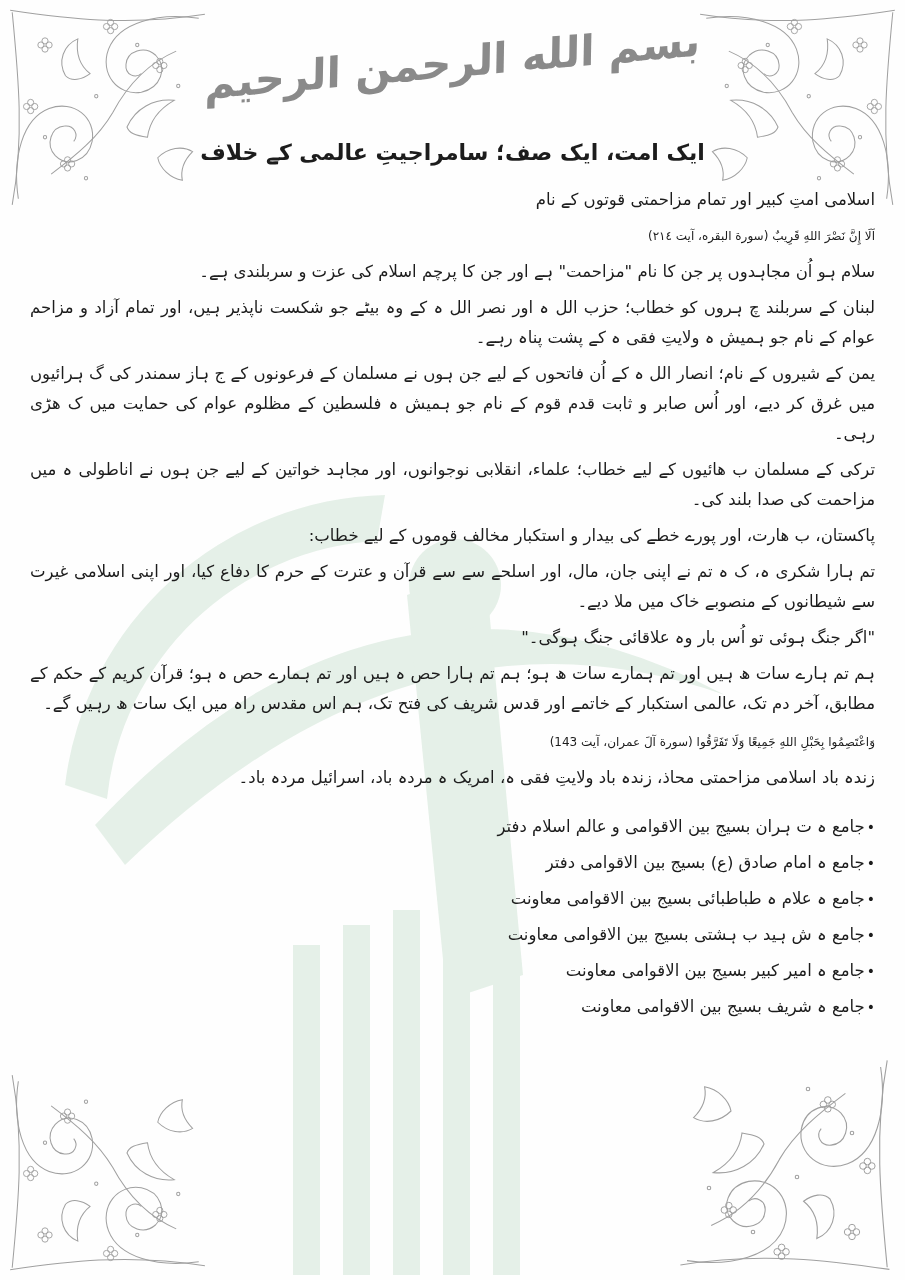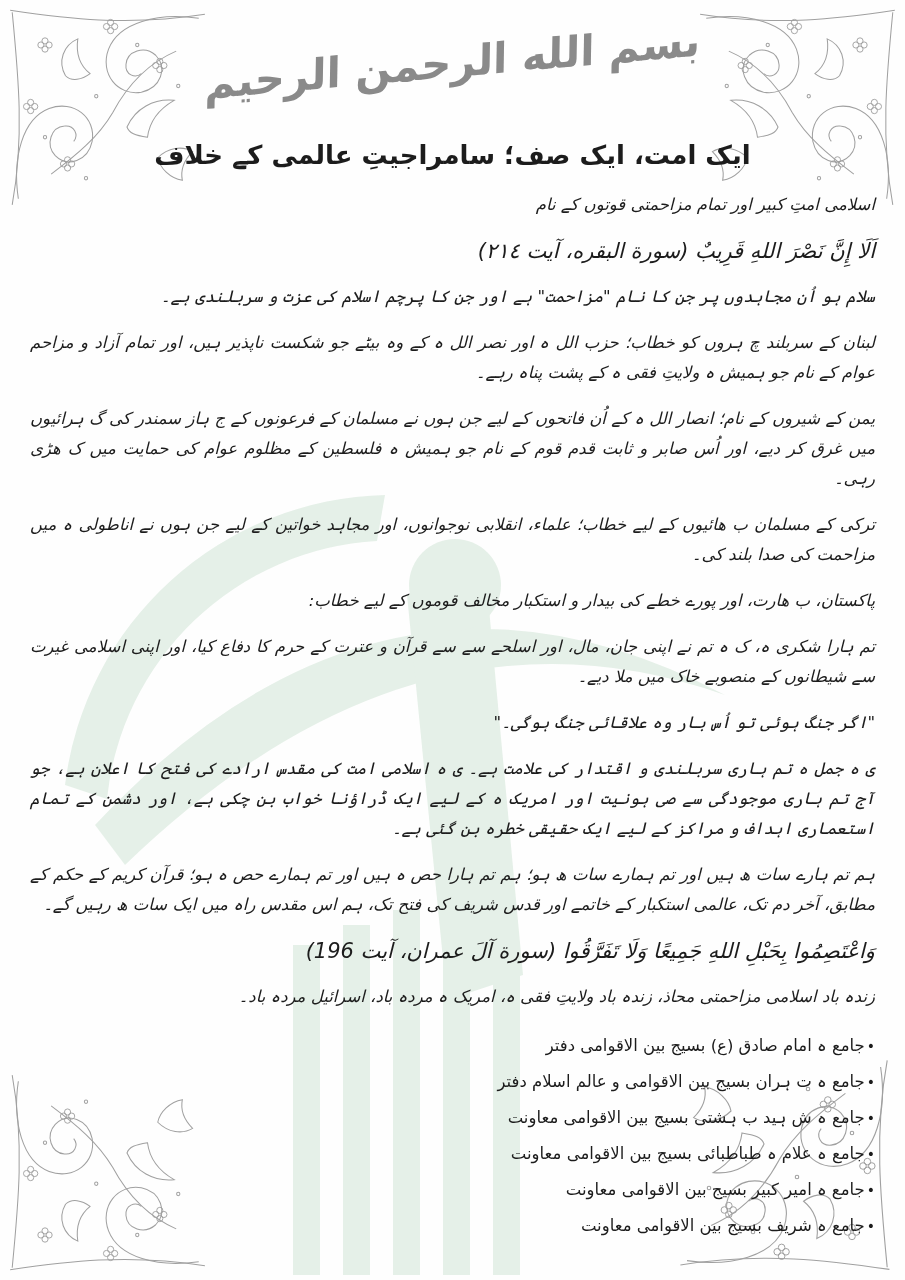--- a/index.html
+++ b/index.html
@@ -24,29 +24,29 @@
     position:absolute;top:38px;left:0;right:0;z-index:2;text-align:center;
     font-size:42px;color:var(--calli);transform:rotate(-5deg) skewX(-6deg);
     letter-spacing:-1px;font-weight:bold;
   }
   
   .content{
     position:relative;z-index:2;direction:rtl;
     padding:140px 30px 0 30px;
   }
   .doc-title{
-    text-align:center;font-size:26px;font-weight:bold;margin:0 0 20px 0;
+    text-align:center;font-size:22px;font-weight:bold;margin:0 0 20px 0;
     letter-spacing:0;
   }
   .para{
-    font-size:16.5px;line-height:30px;margin:16px 0;
-    text-align:justify;text-align-last:right;font-style:italic;
+    font-size:16.5px;line-height:30px;margin:6px 0;
+    text-align:justify;text-align-last:right;
   }
   .line-r{text-align:right;text-align-last:right;}
-  .arabic{font-size:21px;}
+  .arabic{font-size:12px;}
   .quote{margin-top:6px;margin-bottom:6px;}
   .verse2{margin-top:8px;}
   
   .bullet-list{list-style:none;margin:16px 0 0 0;padding:0;direction:rtl;}
   .bullet-list li{
     text-align:right;font-size:16.5px;line-height:35px;
   }
   .bullet-list .marker{margin-left:2px;font-size:14px;}
 </style>
 </head>
@@ -130,27 +130,26 @@
 
     <p class="para line-r">اسلامی امتِ کبیر اور تمام مزاحمتی قوتوں کے نام</p>
     <p class="para line-r arabic">اَلَا إِنَّ نَصْرَ اللهِ قَرِيبٌ (سورة البقره، آیت ٢١٤)</p>
     <p class="para line-r">سلام ہو اُن مجاہدوں پر جن کا نام "مزاحمت" ہے اور جن کا پرچم اسلام کی عزت و سربلندی ہے۔</p>
     <p class="para">لبنان کے سربلند چ ہروں کو خطاب؛ حزب الل ہ اور نصر الل ہ کے وہ بیٹے جو شکست ناپذیر ہیں، اور تمام آزاد و مزاحم عوام کے نام جو ہمیش ہ ولایتِ فقی ہ کے پشت پناہ رہے۔</p>
     <p class="para">یمن کے شیروں کے نام؛ انصار الل ہ کے اُن فاتحوں کے لیے جن ہوں نے مسلمان کے فرعونوں کے ج ہاز سمندر کی گ ہرائیوں میں غرق کر دیے، اور اُس صابر و ثابت قدم قوم کے نام جو ہمیش ہ فلسطین کے مظلوم عوام کی حمایت میں ک ھڑی رہی۔</p>
     <p class="para">ترکی کے مسلمان ب ھائیوں کے لیے خطاب؛ علماء، انقلابی نوجوانوں، اور مجاہد خواتین کے لیے جن ہوں نے اناطولی ہ میں مزاحمت کی صدا بلند کی۔</p>
     <p class="para line-r">پاکستان، ب ھارت، اور پورے خطے کی بیدار و استکبار مخالف قوموں کے لیے خطاب:</p>
     <p class="para">تم ہارا شکری ہ، ک ہ تم نے اپنی جان، مال، اور اسلحے سے سے قرآن و عترت کے حرم کا دفاع کیا، اور اپنی اسلامی غیرت سے شیطانوں کے منصوبے خاک میں ملا دیے۔</p>
     <p class="para line-r quote">"اگر جنگ ہوئی تو اُس بار وہ علاقائی جنگ ہوگی۔"</p>
-    <p class="para">ی ہ جمل ہ تم ہاری سربلندی و اقتدار کی علامت ہے۔ ی ہ اسلامی امت کی مقدس ارادے کی فتح کا اعلان ہے، جو آج تم ہاری موجودگی سے صی ہونیت اور امریک ہ کے لیے ایک ڈراؤنا خواب بن چکی ہے، اور دشمن کے تمام استعماری اہداف و مراکز کے لیے ایک حقیقی خطرہ بن گئی ہے۔</p>
     <p class="para">ہم تم ہارے سات ھ ہیں اور تم ہمارے سات ھ ہو؛ ہم تم ہارا حص ہ ہیں اور تم ہمارے حص ہ ہو؛ قرآن کریم کے حکم کے مطابق، آخر دم تک، عالمی استکبار کے خاتمے اور قدس شریف کی فتح تک، ہم اس مقدس راہ میں ایک سات ھ رہیں گے۔</p>
-    <p class="para line-r arabic verse2">وَاعْتَصِمُوا بِحَبْلِ اللهِ جَمِيعًا وَلَا تَفَرَّقُوا (سورة آلَ عمران، آیت 196)</p>
+    <p class="para line-r arabic verse2">وَاعْتَصِمُوا بِحَبْلِ اللهِ جَمِيعًا وَلَا تَفَرَّقُوا (سورة آلَ عمران، آیت 143)</p>
     <p class="para line-r">زندہ باد اسلامی مزاحمتی محاذ، زندہ باد ولایتِ فقی ہ، امریک ہ مردہ باد، اسرائیل مردہ باد۔</p>
 
     <ul class="bullet-list">
+      <li><span class="marker">•</span><span>جامع ہ ت ہران بسیج بین الاقوامی و عالم اسلام دفتر</span></li>
       <li><span class="marker">•</span><span>جامع ہ امام صادق (ع) بسیج بین الاقوامی دفتر</span></li>
-      <li><span class="marker">•</span><span>جامع ہ ت ہران بسیج بین الاقوامی و عالم اسلام دفتر</span></li>
+      <li><span class="marker">•</span><span>جامع ہ علام ہ طباطبائی بسیج بین الاقوامی معاونت</span></li>
       <li><span class="marker">•</span><span>جامع ہ ش ہید ب ہشتی بسیج بین الاقوامی معاونت</span></li>
-      <li><span class="marker">•</span><span>جامع ہ علام ہ طباطبائی بسیج بین الاقوامی معاونت</span></li>
       <li><span class="marker">•</span><span>جامع ہ امیر کبیر بسیج بین الاقوامی معاونت</span></li>
       <li><span class="marker">•</span><span>جامع ہ شریف بسیج بین الاقوامی معاونت</span></li>
     </ul>
   </div>
 </div>
 
 </body></html>

